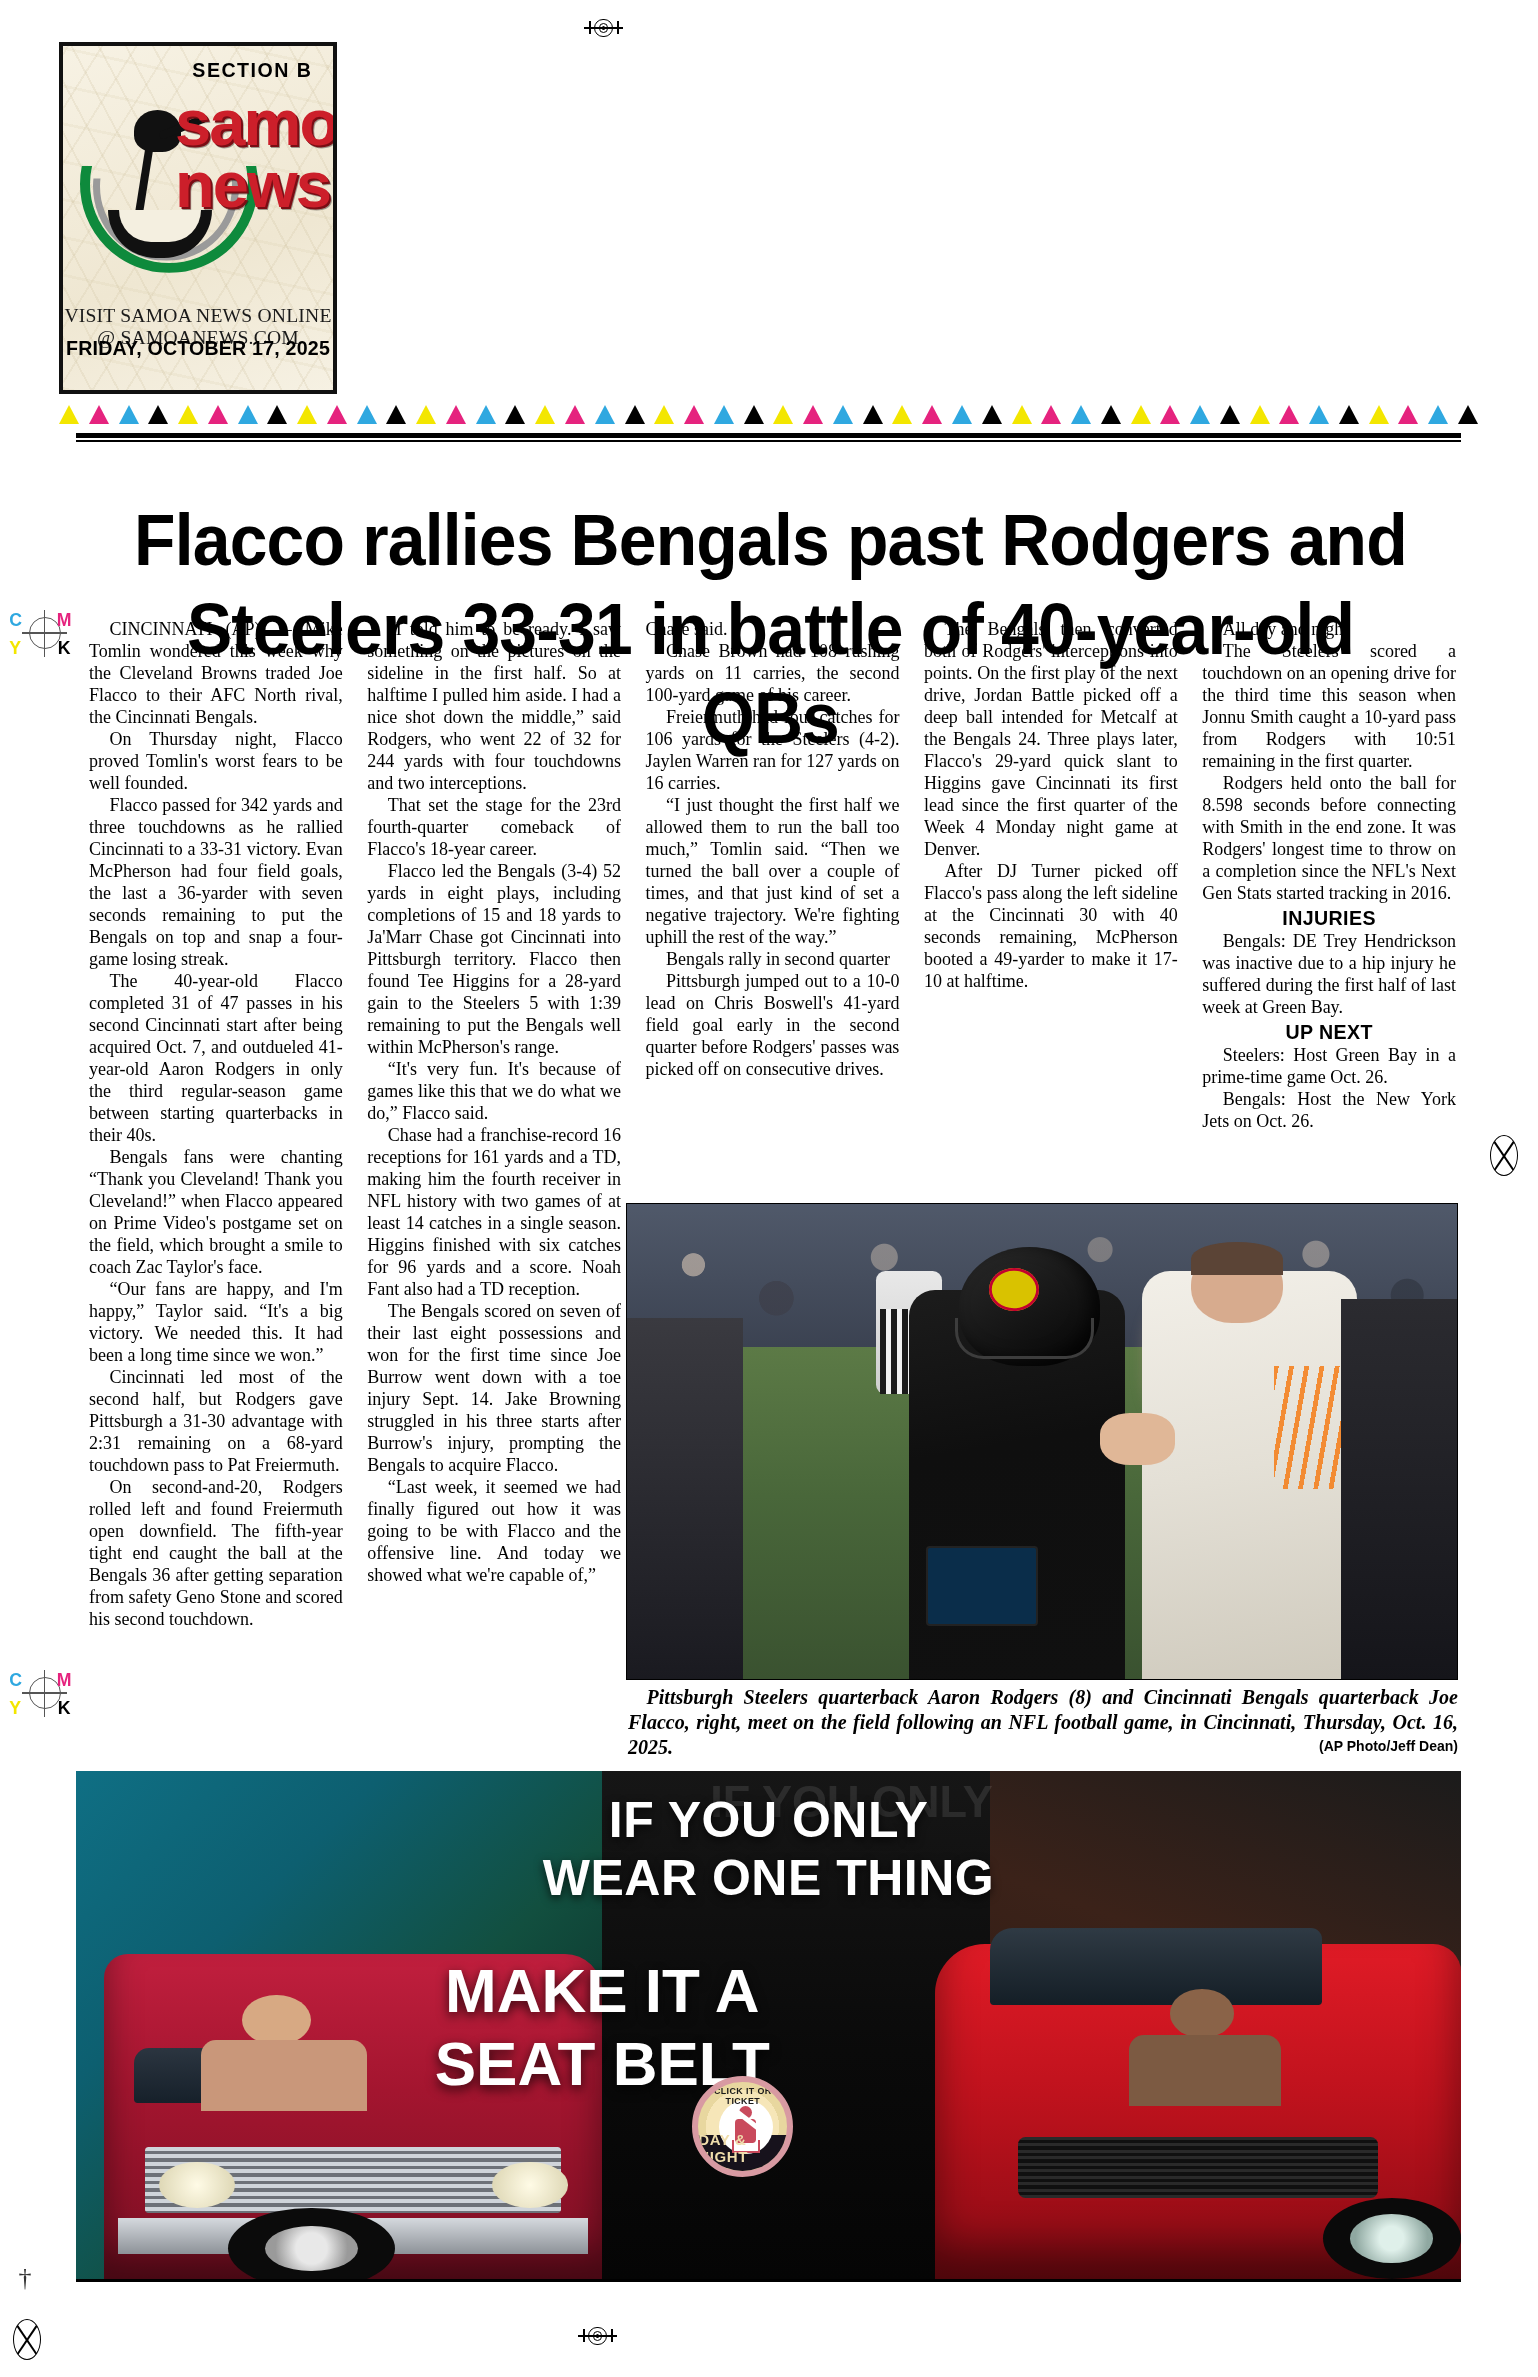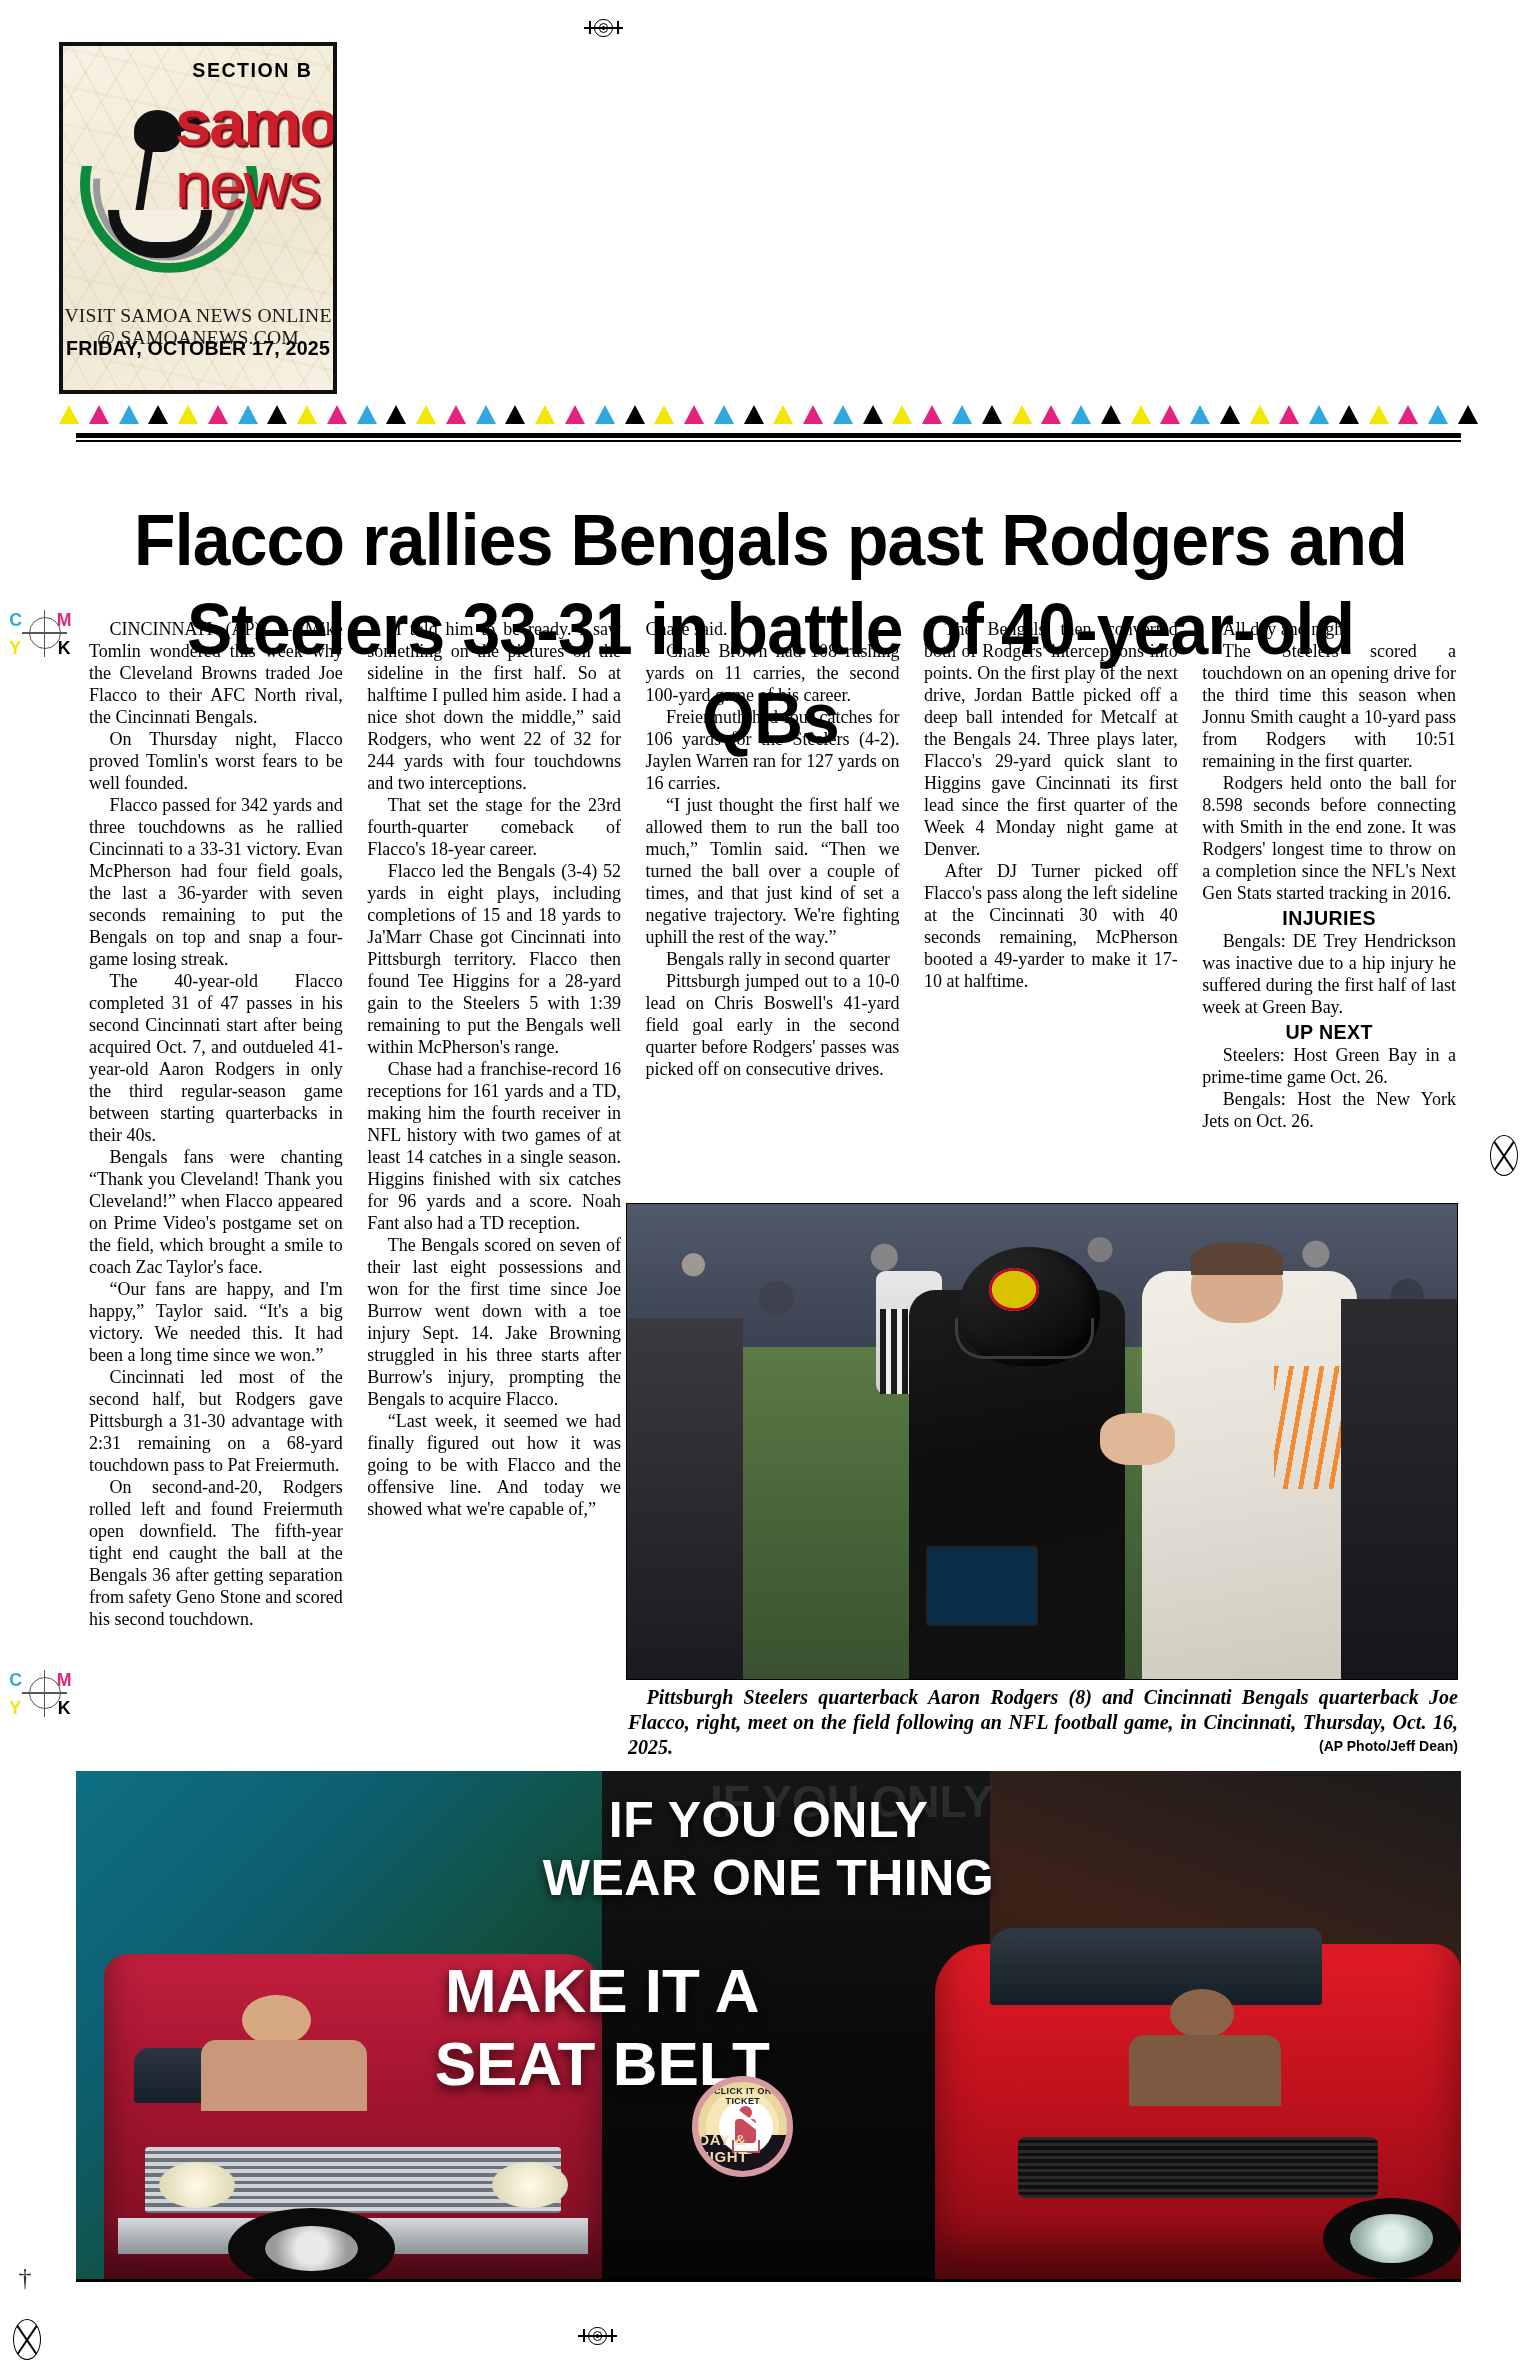--- a/index.html
+++ b/index.html
@@ -59,21 +59,21 @@
      clip-path:polygon(0% 45%,100% 45%,100% 100%,0% 100%);}
   .fale .bowl{position:absolute;left:28px;top:119px;width:104px;height:48px;background:#111;border-radius:0 0 52px 52px;}
   .fale .bowlin{position:absolute;left:39px;top:119px;width:82px;height:32px;background:#f4efe0;border-radius:0 0 41px 41px;}
   .fale .stick{position:absolute;left:62px;top:20.5px;width:8.4px;height:114px;background:#111;transform:rotate(9deg);}
   .fale .figure{position:absolute;left:54px;top:18.6px;width:47px;height:42px;background:#111;border-radius:50% 50% 40% 40%;}
   .fale .arm{position:absolute;left:78px;top:32px;width:50px;height:8.4px;background:#111;transform:rotate(-22deg);border-radius:3.7px;}
 
   .logo-samoa{position:absolute;left:112px;top:48px;font-family:"Liberation Sans",sans-serif;font-weight:bold;
      font-size:65px;line-height:58px;color:#cc1f2a;letter-spacing:-1.9px;
      text-shadow:1.9px 1.9px 0 #7a0d14, 2.8px 2.8px 0 rgba(0,0,0,.35);}
-  .logo-news{position:absolute;left:112px;top:110px;font-family:"Liberation Sans",sans-serif;font-weight:normal;
+  .logo-news{position:absolute;left:112px;top:110px;font-family:"Liberation Sans",sans-serif;font-weight:bold;
      font-size:65px;line-height:58px;color:#cc1f2a;letter-spacing:-1.9px;
      text-shadow:1.9px 1.9px 0 #7a0d14, 2.8px 2.8px 0 rgba(0,0,0,.35);}
   .mh-visit{position:absolute;left:0;right:0;top:259px;text-align:center;font-family:"Liberation Serif",serif;
      font-size:19.6px;color:#1a1a1a;letter-spacing:0.2px;}
   .mh-date{position:absolute;left:0;right:0;top:291px;text-align:center;font-family:"Liberation Sans",sans-serif;
      font-weight:bold;font-size:19.6px;color:#000;letter-spacing:0.2px;}
 
   .mh-right{position:absolute;left:334px;top:0;width:1085px;height:352px;border:4.7px solid #111;box-sizing:border-box;
      background:linear-gradient(180deg,#bfe6f7 0%,#8fd3f0 28%,#6cc3e8 55%,#56b3dd 75%,#86cfe9 100%);overflow:hidden;}
   .mh-right .sheen{position:absolute;left:-10%;top:36%;width:130%;height:10%;
@@ -362,20 +362,21 @@
       <p>Bengals fans were chanting “Thank you Cleveland! Thank you Cleveland!” when Flacco appeared on Prime Video's postgame set on the field, which brought a smile to coach Zac Taylor's face.</p>
       <p>“Our fans are happy, and I'm happy,” Taylor said. “It's a big victory. We needed this. It had been a long time since we won.”</p>
       <p>Cincinnati led most of the second half, but Rodgers gave Pittsburgh a 31-30 advantage with 2:31 remaining on a 68-yard touchdown pass to Pat Freiermuth.</p>
       <p>On second-and-20, Rodgers rolled left and found Freiermuth open downfield. The fifth-year tight end caught the ball at the Bengals 36 after getting separation from safety Geno Stone and scored his second touchdown.</p>
     </div>
 
     <div class="col">
       <p>“I told him to be ready. I saw something on the pictures on the sideline in the first half. So at halftime I pulled him aside. I had a nice shot down the middle,” said Rodgers, who went 22 of 32 for 244 yards with four touchdowns and two interceptions.</p>
       <p>That set the stage for the 23rd fourth-quarter comeback of Flacco's 18-year career.</p>
       <p>Flacco led the Bengals (3-4) 52 yards in eight plays, including completions of 15 and 18 yards to Ja'Marr Chase got Cincinnati into Pittsburgh territory. Flacco then found Tee Higgins for a 28-yard gain to the Steelers 5 with 1:39 remaining to put the Bengals well within McPherson's range.</p>
+      <p>“It's very fun. It's because of games like this that we do what we do,” Flacco said.</p>
       <p>Chase had a franchise-record 16 receptions for 161 yards and a TD, making him the fourth receiver in NFL history with two games of at least 14 catches in a single season. Higgins finished with six catches for 96 yards and a score. Noah Fant also had a TD reception.</p>
       <p>The Bengals scored on seven of their last eight possessions and won for the first time since Joe Burrow went down with a toe injury Sept. 14. Jake Browning struggled in his three starts after Burrow's injury, prompting the Bengals to acquire Flacco.</p>
       <p>“Last week, it seemed we had finally figured out how it was going to be with Flacco and the offensive line. And today we showed what we're capable of,”</p>
     </div>
 
     <div class="col">
       <p class="noindent">Chase said.</p>
       <p>Chase Brown had 108 rushing yards on 11 carries, the second 100-yard game of his career.</p>
       <p>Freiermuth had four catches for 106 yards for the Steelers (4-2). Jaylen Warren ran for 127 yards on 16 carries.</p>
       <p>“I just thought the first half we allowed them to run the ball too much,” Tomlin said. “Then we turned the ball over a couple of times, and that just kind of set a negative trajectory. We're fighting uphill the rest of the way.”</p>

